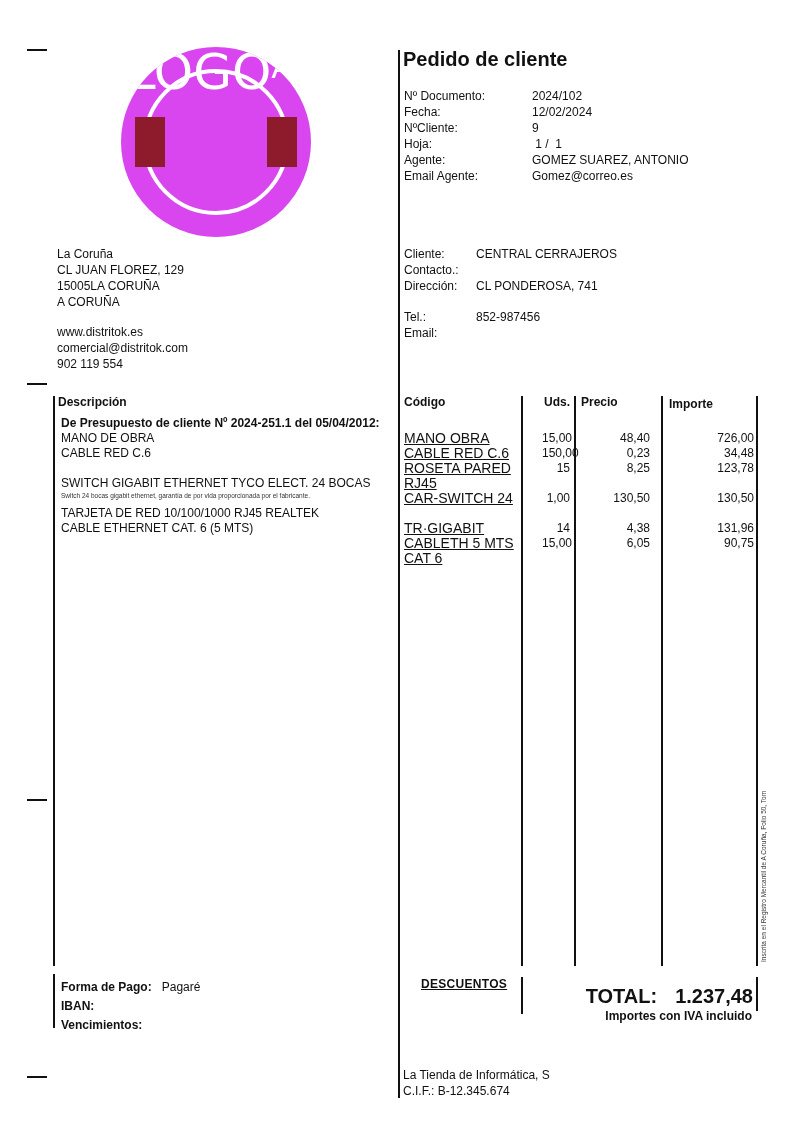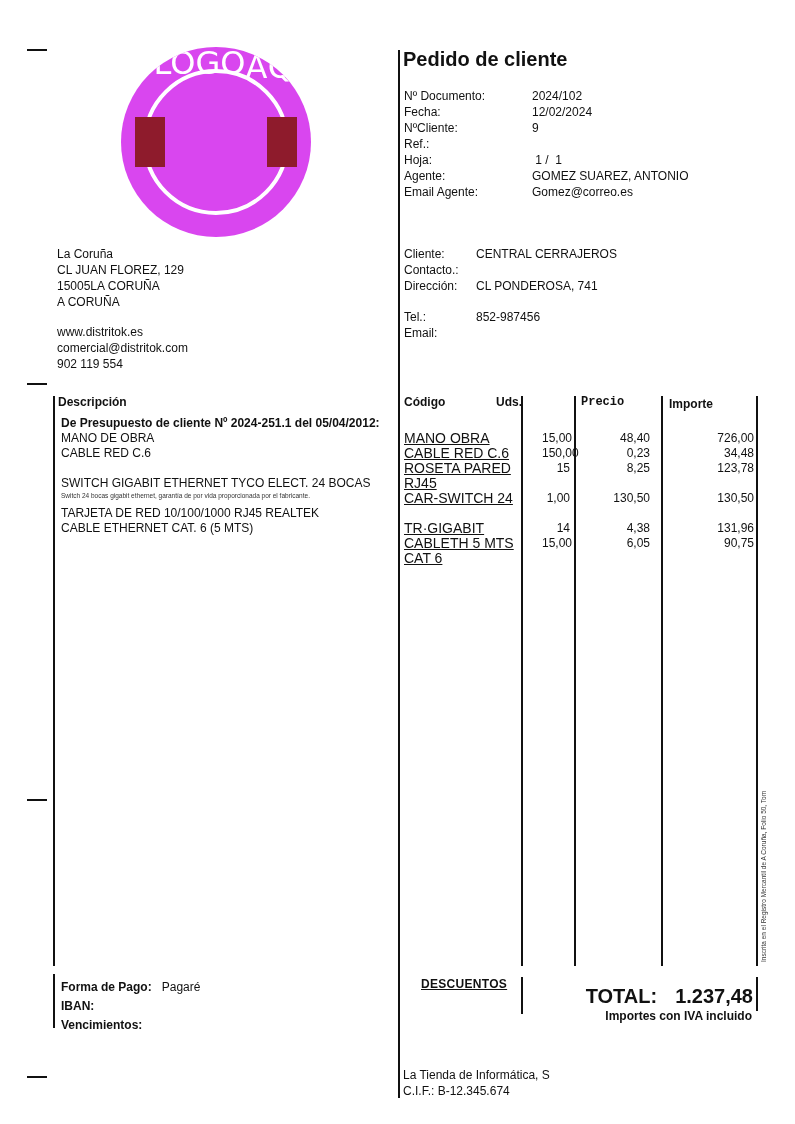--- a/index.html
+++ b/index.html
@@ -21,21 +21,21 @@
       position: absolute; left: 22px; top: 22px; width: 146px; height: 146px;
       border-radius: 50%; border: 4px solid #fff;
     }
     .logo .gap-l, .logo .gap-r {
       position: absolute; top: 70px; width: 30px; height: 50px; background: #8e1b2c;
     }
     .logo .gap-l { left: 14px; }
     .logo .gap-r { right: 14px; }
     .logo span { position: relative; z-index: 2; line-height: 1; letter-spacing: 1px; }
     .logo .l1 { font-size: 36px; margin-bottom: 2px; }
-    .logo .l2 { font-size: 32px; letter-spacing: 0px; }
+    .logo .l2 { font-size: 50px; letter-spacing: 0px; }
     .logo .l3 { font-size: 32px; margin-top: 4px; }
 
     .title { left: 403px; top: 48px; font-size: 20px; font-weight: bold; }
 
     .meta { left: 404px; top: 88px; font-size: 12px; line-height: 16px; }
     .meta .row { display: flex; height: 16px; gap: 35px; }
     .meta .k { width: 93px; }
 
     .company { left: 57px; top: 246px; font-size: 12px; line-height: 16px; }
     .company .gap { height: 14px; }
@@ -98,24 +98,20 @@
       <span class="k">Nº Documento:</span>
       <span>2024/102</span>
     </div>
   <div class="row">
       <span class="k">Fecha:</span>
       <span>12/02/2024</span>
     </div>
   <div class="row">
       <span class="k">NºCliente:</span>
       <span>9</span>
-    </div>
-  <div class="row">
-      <span class="k">Ref.:</span>
-      <span></span>
     </div>
   <div class="row">
       <span class="k">Hoja:</span>
       <span style="white-space:pre"> 1 /  1</span>
     </div>
   <div class="row">
       <span class="k">Agente:</span>
       <span>GOMEZ SUAREZ, ANTONIO</span>
     </div>
   <div class="row">
@@ -160,22 +156,22 @@
 </div>
 
 <div class="vline" style="left:53px;top:396px;height:570px;"></div>
 <div class="vline" style="left:521px;top:396px;height:570px;"></div>
 <div class="vline" style="left:574px;top:396px;height:570px;"></div>
 <div class="vline" style="left:661px;top:396px;height:570px;"></div>
 <div class="vline" style="left:756px;top:396px;height:570px;"></div>
 
 <div class="th" style="left:58px;">Descripción</div>
 <div class="th" style="left:404px;">Código</div>
-<div class="th" style="left:496px;">Uds.</div>
-<div class="th" style="left:581px;font-family:Liberation Mono, monospace;">Precio</div>
+<div class="th" style="left:544px;">Uds.</div>
+<div class="th" style="left:581px;">Precio</div>
 <div class="th" style="left:669px;top:397px;">Importe</div>
 
 <div class="desc">
   <div class="bold">De Presupuesto de cliente Nº 2024-251.1 del 05/04/2012:</div>
   <div class="line">MANO DE OBRA</div>
   <div class="line">CABLE RED C.6</div>
   <div class="sp"></div>
   <div class="line">SWITCH GIGABIT ETHERNET TYCO ELECT. 24 BOCAS</div>
   <div class="small">Switch 24 bocas gigabit ethernet, garantía de por vida proporcionada por el fabricante.</div>
   <div class="line" style="margin-top:5px">TARJETA DE RED 10/100/1000 RJ45 REALTEK</div>

